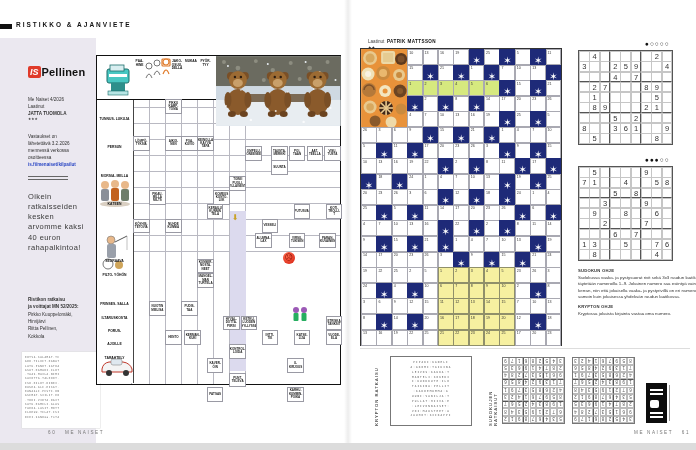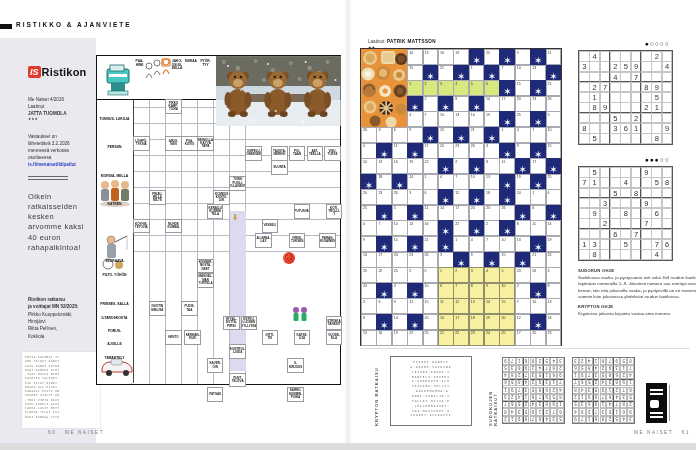--- a/index.html
+++ b/index.html
@@ -78,21 +78,21 @@
 
 <div class="abs fold"></div>
 <div class="abs page-edge"></div>
 
 <div class="abs tagbar"></div>
 <div class="abs tagtxt">RISTIKKO &amp; AJANVIETE</div>
 
 <div class="abs sidebar"></div>
 <div class="abs logo">
   <span class="logo-is">IS</span>
-  <span class="logo-txt">Ristikon</span>
+  <span class="logo-txt">Pellinen</span>
 </div>
 <div class="abs side-small" style="left:28px;top:96px;width:64px;">
   <div>Me Naiset 4/2026</div>
   <div>Laatinut</div>
   <div class="side-bold">JATTA TUOMOLA</div>
   <div style="font-size:3.6px;">★★★</div>
 </div>
 <div class="abs side-small" style="left:28px;top:133px;width:66px;">
   <div id="submit-lines">
       <div>Vastaukset on</div>

